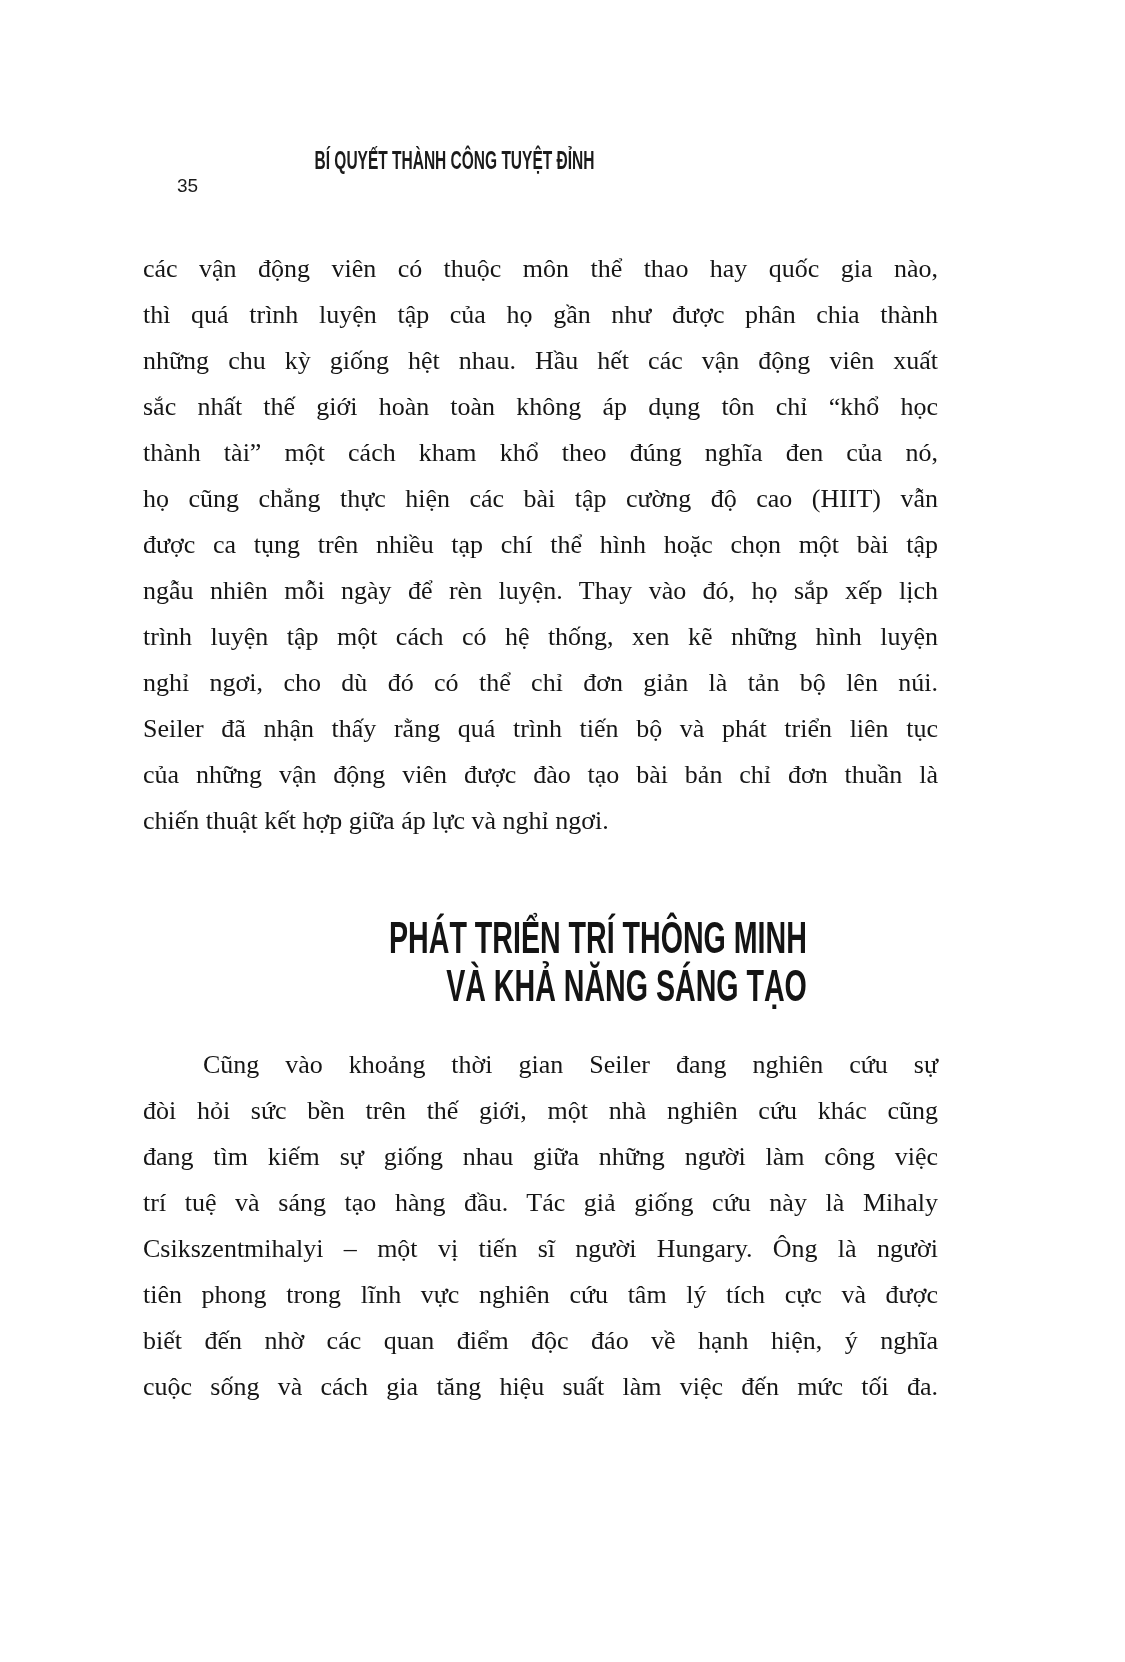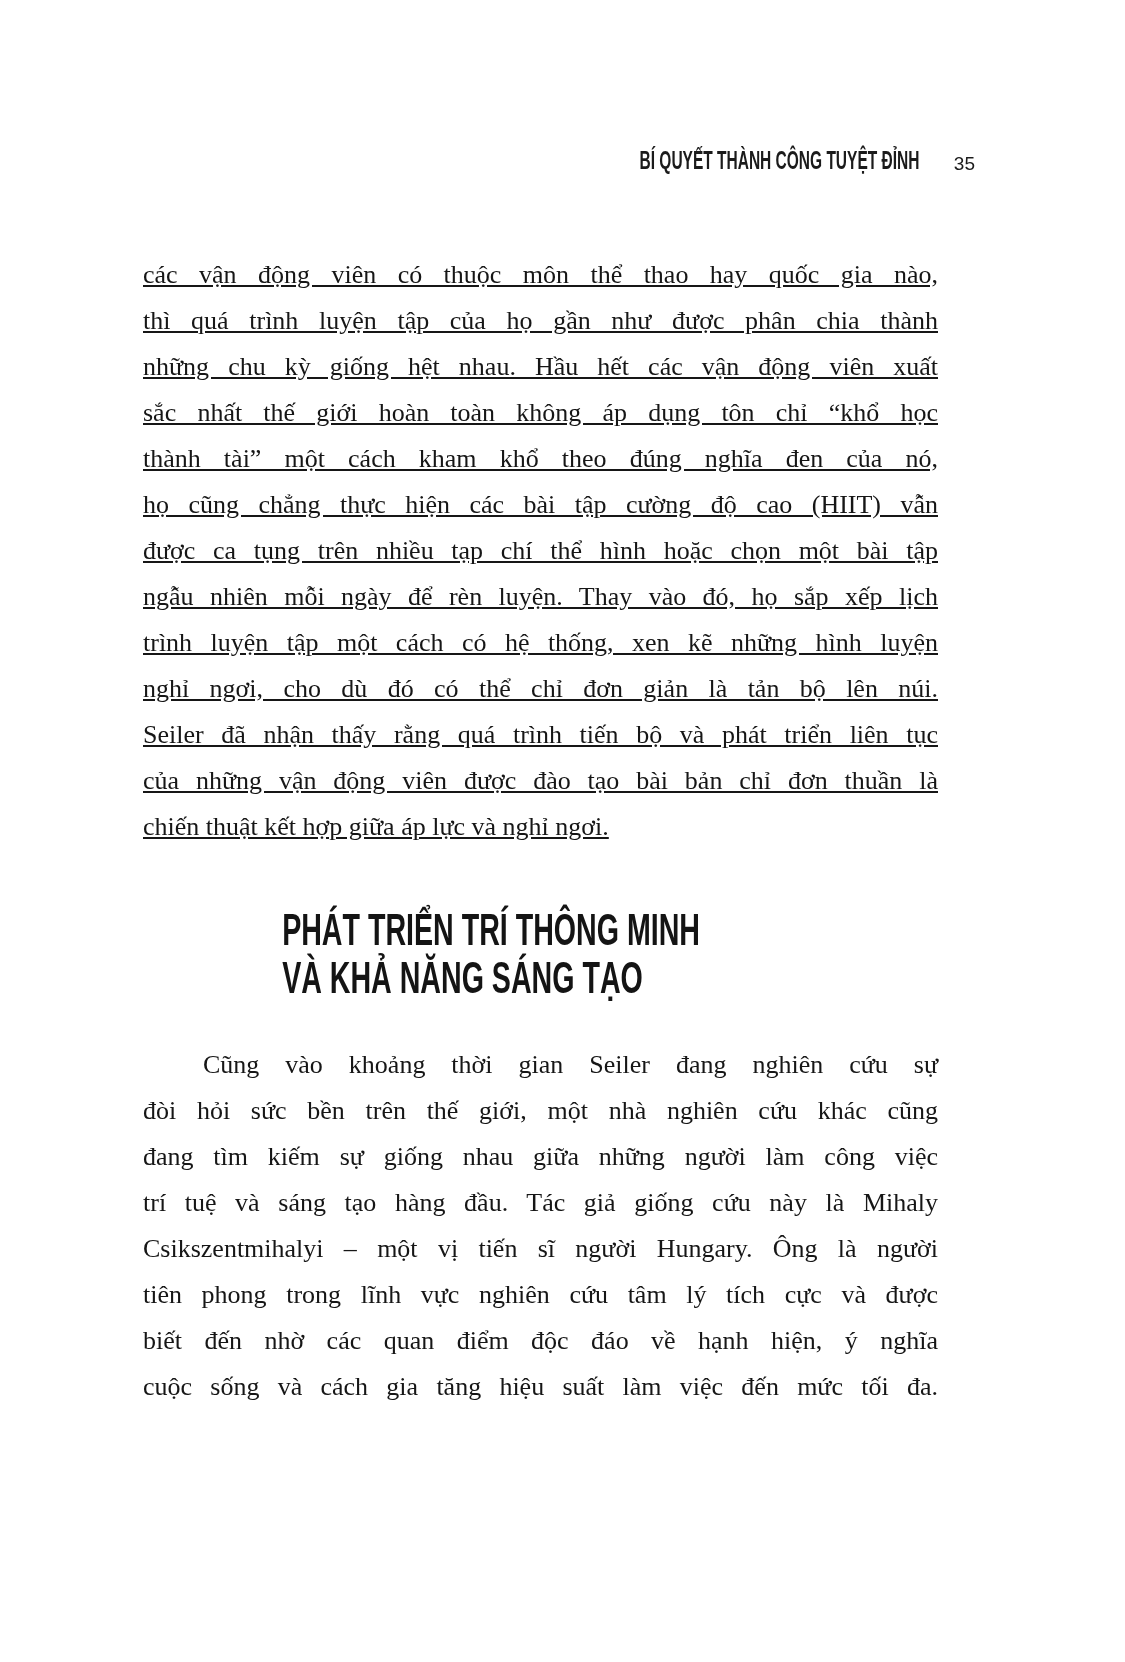--- a/index.html
+++ b/index.html
@@ -17,21 +17,22 @@
     color: #161616;
   }
   
   .header {
     position: absolute;
     top: 146px;
     left: 143px;
     width: 832px;
     display: flex;
     justify-content: flex-end;
-    align-items: flex-end;
+    align-items: flex-start;
+    flex-direction: column;
   }
   .running-title {
     display: inline-block;
     font-family: "Liberation Sans", sans-serif;
     font-weight: 700;
     font-size: 25px;
     letter-spacing: 0px;
     transform: scaleX(0.62);
     transform-origin: right center;
     white-space: nowrap;
@@ -42,21 +43,21 @@
     font-size: 19px;
     margin-left: 34px;
     color: #1b1b1b;
   }
   
   .para {
     position: absolute;
     left: 143px;
     width: 795px;
   }
-  .para1 { top: 252px; text-decoration: underline; }
+  .para1 { top: 246px; }
   .para2 { top: 1042px; }
   .line {
     font-size: 26px;
     line-height: 46px;
     white-space: nowrap;
     text-align: justify;
     text-align-last: justify;
     color: #161616;
   }
   .line.last {
@@ -64,22 +65,22 @@
   }
   .line.indent {
     text-indent: 60px;
   }
   
   .section-heading {
     position: absolute;
     top: 906px;
     left: 143px;
     width: 795px;
-    margin: 0;
-    text-align: left;
+    margin: 8px;
+    text-align: right;
   }
   .hline {
     font-family: "Liberation Sans", sans-serif;
     font-weight: 700;
     font-size: 44px;
     line-height: 48px;
     white-space: nowrap;
     transform: scaleX(0.65);
     transform-origin: center;
     color: #141414;

